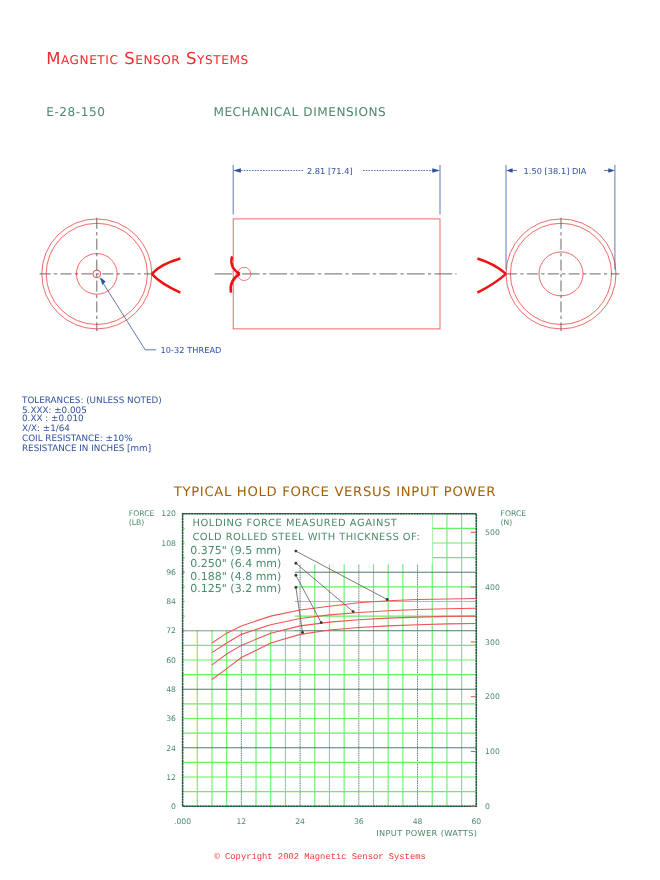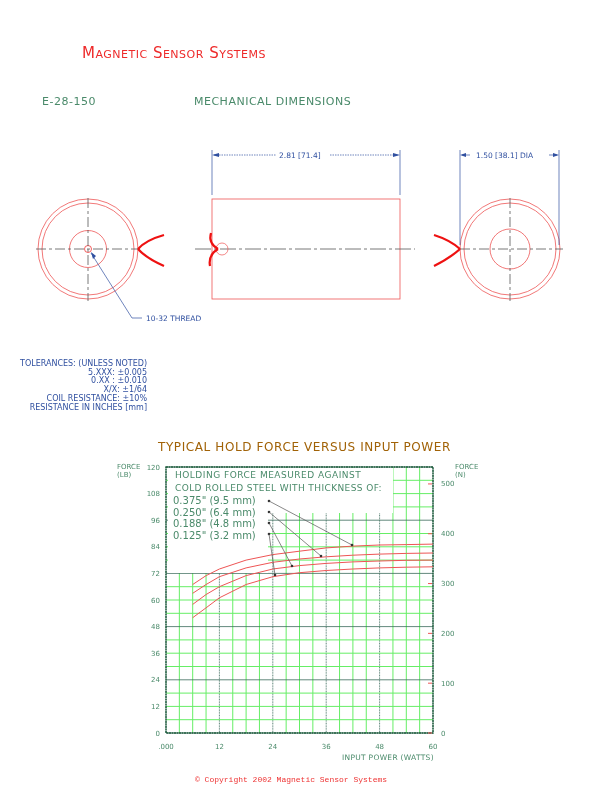--- a/index.html
+++ b/index.html
@@ -1,22 +1,22 @@
 <!DOCTYPE html>
 <html><head>
 <meta charset="utf-8">
 <style>
   html, body { margin: 0; padding: 0; background: #ffffff; }
   body { width: 600px; height: 800px; position: relative; overflow: hidden; font-family: "DejaVu Sans", sans-serif; }
   .abs { position: absolute; }
-  .brand { left: 42px; top: 44px; color: #ee2a2a; font-size: 15px; letter-spacing: 0.5px; font-variant: small-caps; font-family: "DejaVu Sans", sans-serif; margin-left: 40px; }
+  .brand { left: 42px; top: 44px; color: #ee2a2a; font-size: 15px; letter-spacing: 0.5px; font-variant: small-caps; font-family: "DejaVu Sans", sans-serif; }
   .partno { left: 42px; top: 95px; color: #4a8a6a; font-size: 11px; letter-spacing: 0.5px; text-align: center; }
   .subtitle { left: 194px; top: 95px; color: #4a8a6a; font-size: 11px; letter-spacing: 0.5px; }
   .tol { left: 20px; top: 360px; color: #3050a0; font-size: 8px; line-height: 8.7px; }
-  .tol div { white-space: nowrap; text-align: right; }
+  .tol div { white-space: nowrap; }
   .chart-title { left: 158px; top: 440px; color: #a16207; font-size: 12px; letter-spacing: 0.6px; }
   .axlbl { color: #4a8a6a; font-size: 7px; line-height: 7.5px; }
   .copyright { left: 195px; top: 775px; color: #ee3333; font-size: 8px; font-family: Liberation Mono, monospace; }
   svg text { font-family: "DejaVu Sans", sans-serif; }
 </style>
 </head>
 <body>
 
 <div class="abs brand">Magnetic Sensor Systems</div>
 <div class="abs partno">E-28-150</div>

